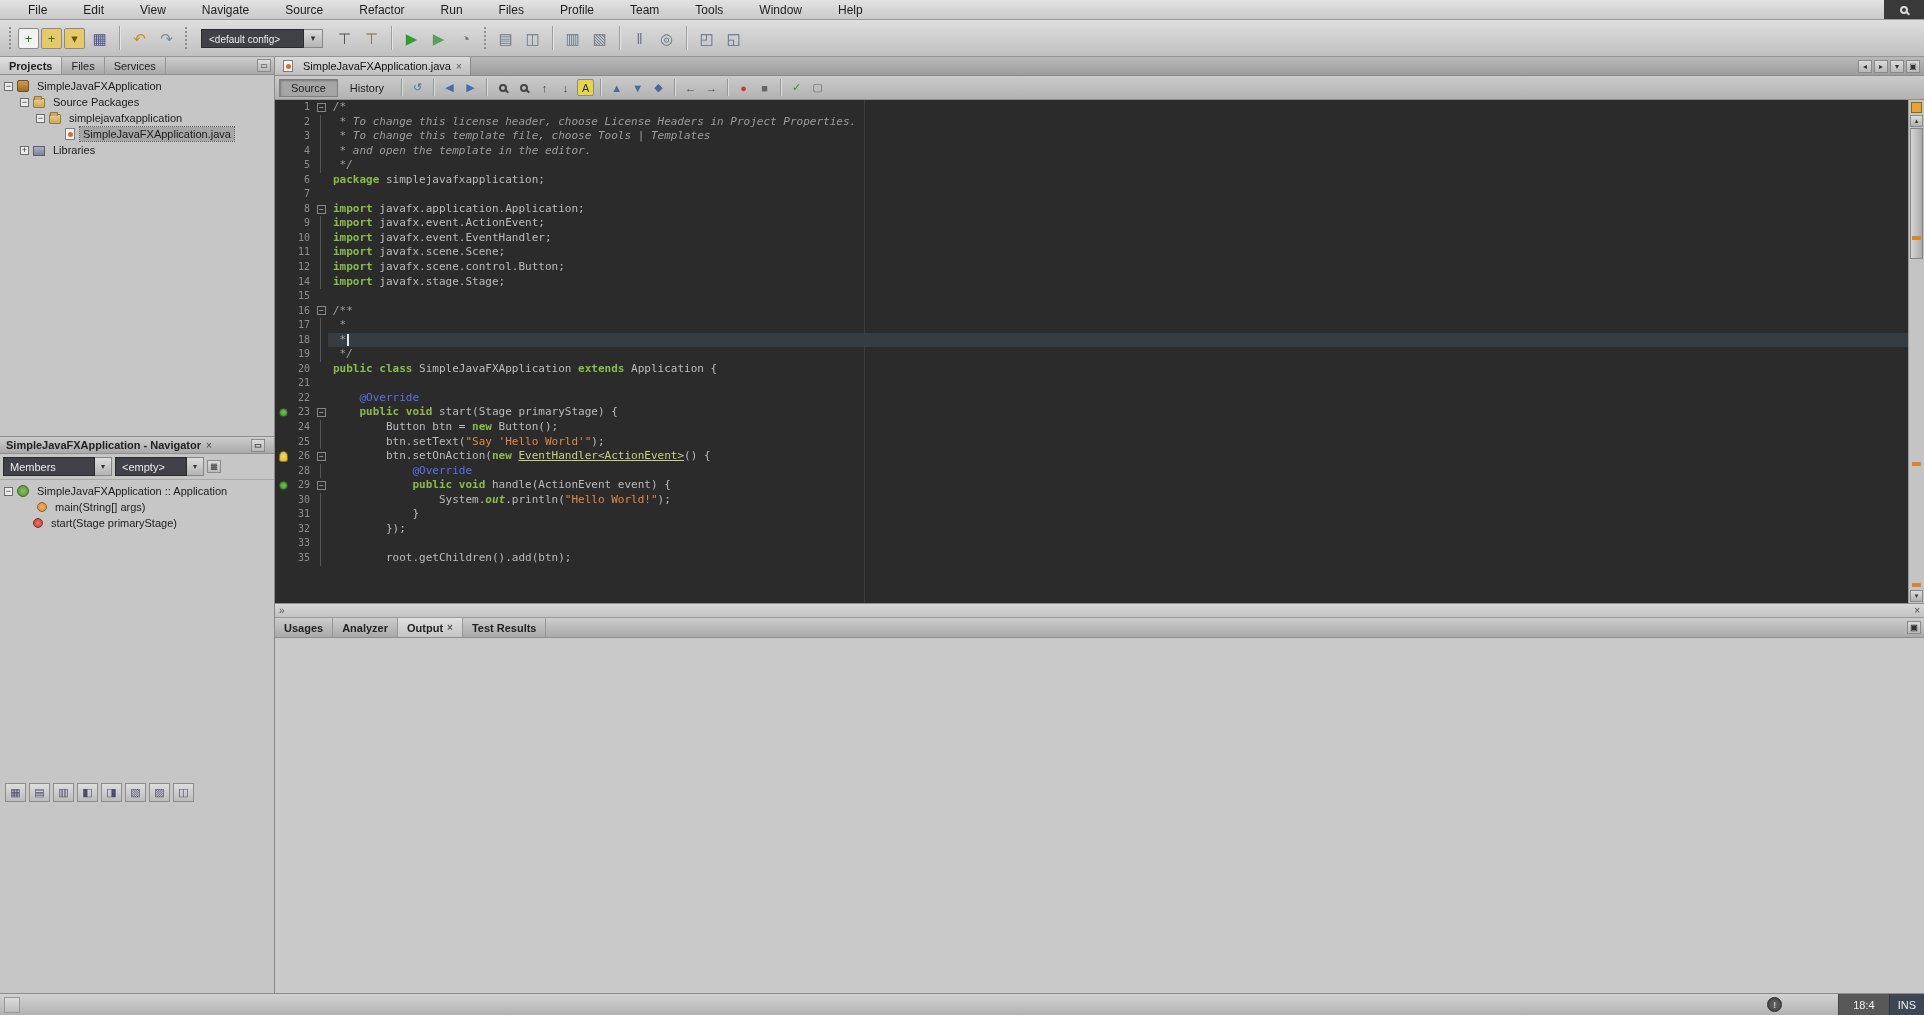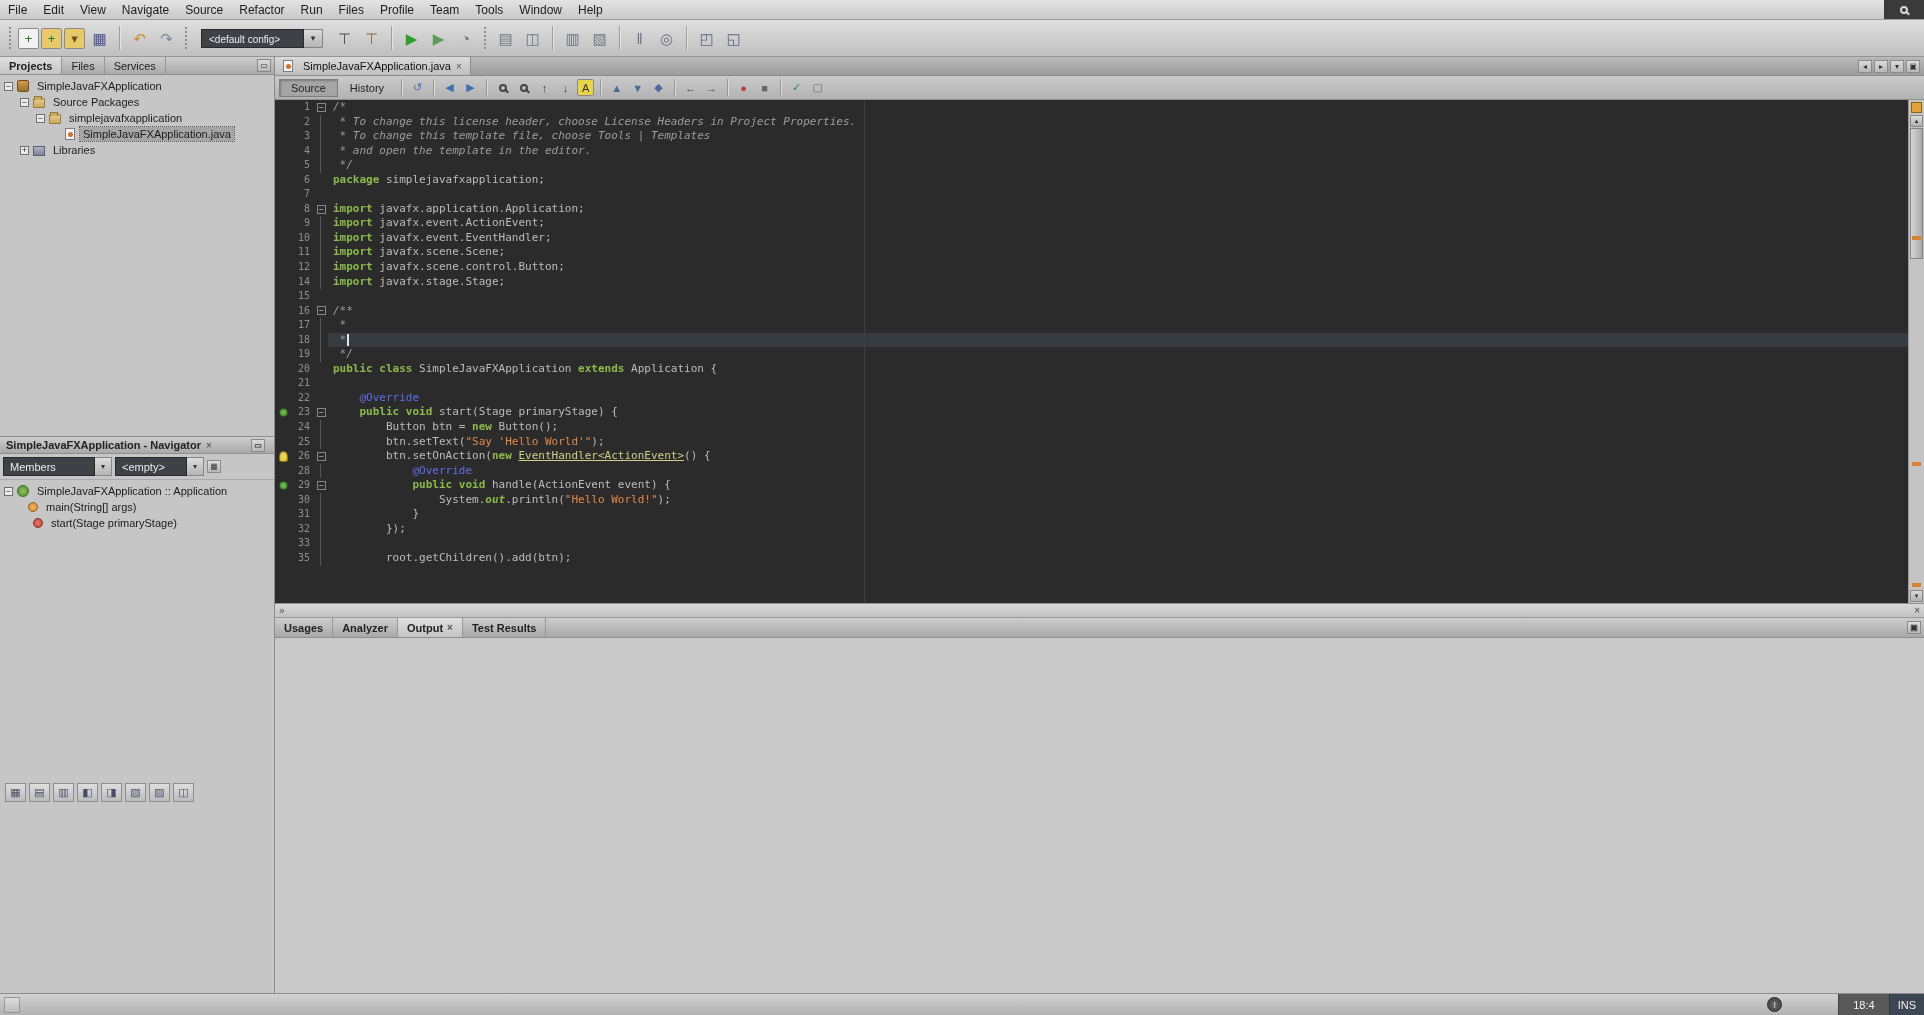--- a/index.html
+++ b/index.html
@@ -3,21 +3,21 @@
 <meta charset="utf-8">
 <style>
   * { box-sizing: border-box; margin: 0; padding: 0; }
   html,body { background:#9a9a9a; }
   body { font-family:"Liberation Sans", sans-serif; }
   .app { width:1924px; height:1015px; background:#c6c6c6; display:flex; flex-direction:column; overflow:hidden; position:relative; }
 
   
   .menubar { height:20px; flex:none; display:flex; align-items:stretch; background:linear-gradient(#e3e3e3,#c9c9c9); border-bottom:1px solid #9b9b9b; font-size:12px; color:#1c1c1c; }
   .menubar-items { display:flex; align-items:center; }
-  .menu-item { padding:2px 8px; cursor:default; }
+  .menu-item { padding:2px 8px; cursor:default;margin-left:20px; }
   .menubar-right { margin-left:auto; display:flex; }
   .search-box { width:40px; background:#3a3a3a; display:flex; align-items:center; justify-content:center; color:#d8d8d8; }
   .mag { width:8px; height:8px; border:2px solid currentColor; border-radius:50%; position:relative; display:inline-block; }
   .mag::after { content:''; position:absolute; width:5px; height:2px; background:currentColor; transform:rotate(45deg); right:-4px; bottom:-2px; }
 
   
   .toolbar { height:37px; flex:none; display:flex; align-items:center; background:linear-gradient(#dedede,#c0c0c0); border-bottom:1px solid #959595; padding:0 4px; }
   .grip { width:5px; height:24px; margin:0 4px; background-image:radial-gradient(#8f8f8f 1px, transparent 1px); background-size:4px 4px; }
   .tb-group { display:flex; align-items:center; }
   .tb-sep { width:1px; height:24px; background:#9e9e9e; box-shadow:1px 0 0 #e4e4e4; margin:0 6px; }
@@ -301,21 +301,21 @@
         </div>
         <span class="mini-btn">▦</span>
       </div>
 
       <div class="tree nav-tree" id="nav-tree">
           <div class="tree-row" style="padding-left: 4px;">
             <div class="expander">−</div>
             <span class="ico ico-class"></span>
             <span class="tree-label">SimpleJavaFXApplication :: Application</span>
           </div>
-          <div class="tree-row" style="padding-left: 15px;">
+          <div class="tree-row" style="padding-left: 24px;">
             <div class="exp-space"></div>
             <span class="ico ico-method-static"></span>
             <span class="tree-label">main(String[] args)</span>
           </div>
           <div class="tree-row" style="padding-left: 20px;">
             <div class="exp-space"></div>
             <span class="ico ico-method"></span>
             <span class="tree-label">start(Stage primaryStage)</span>
           </div>
         </div>

